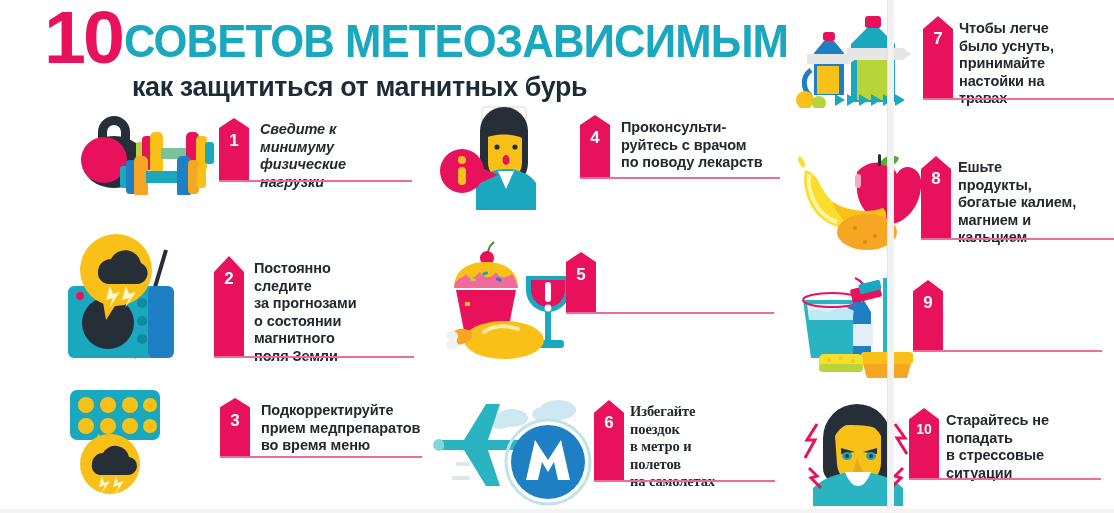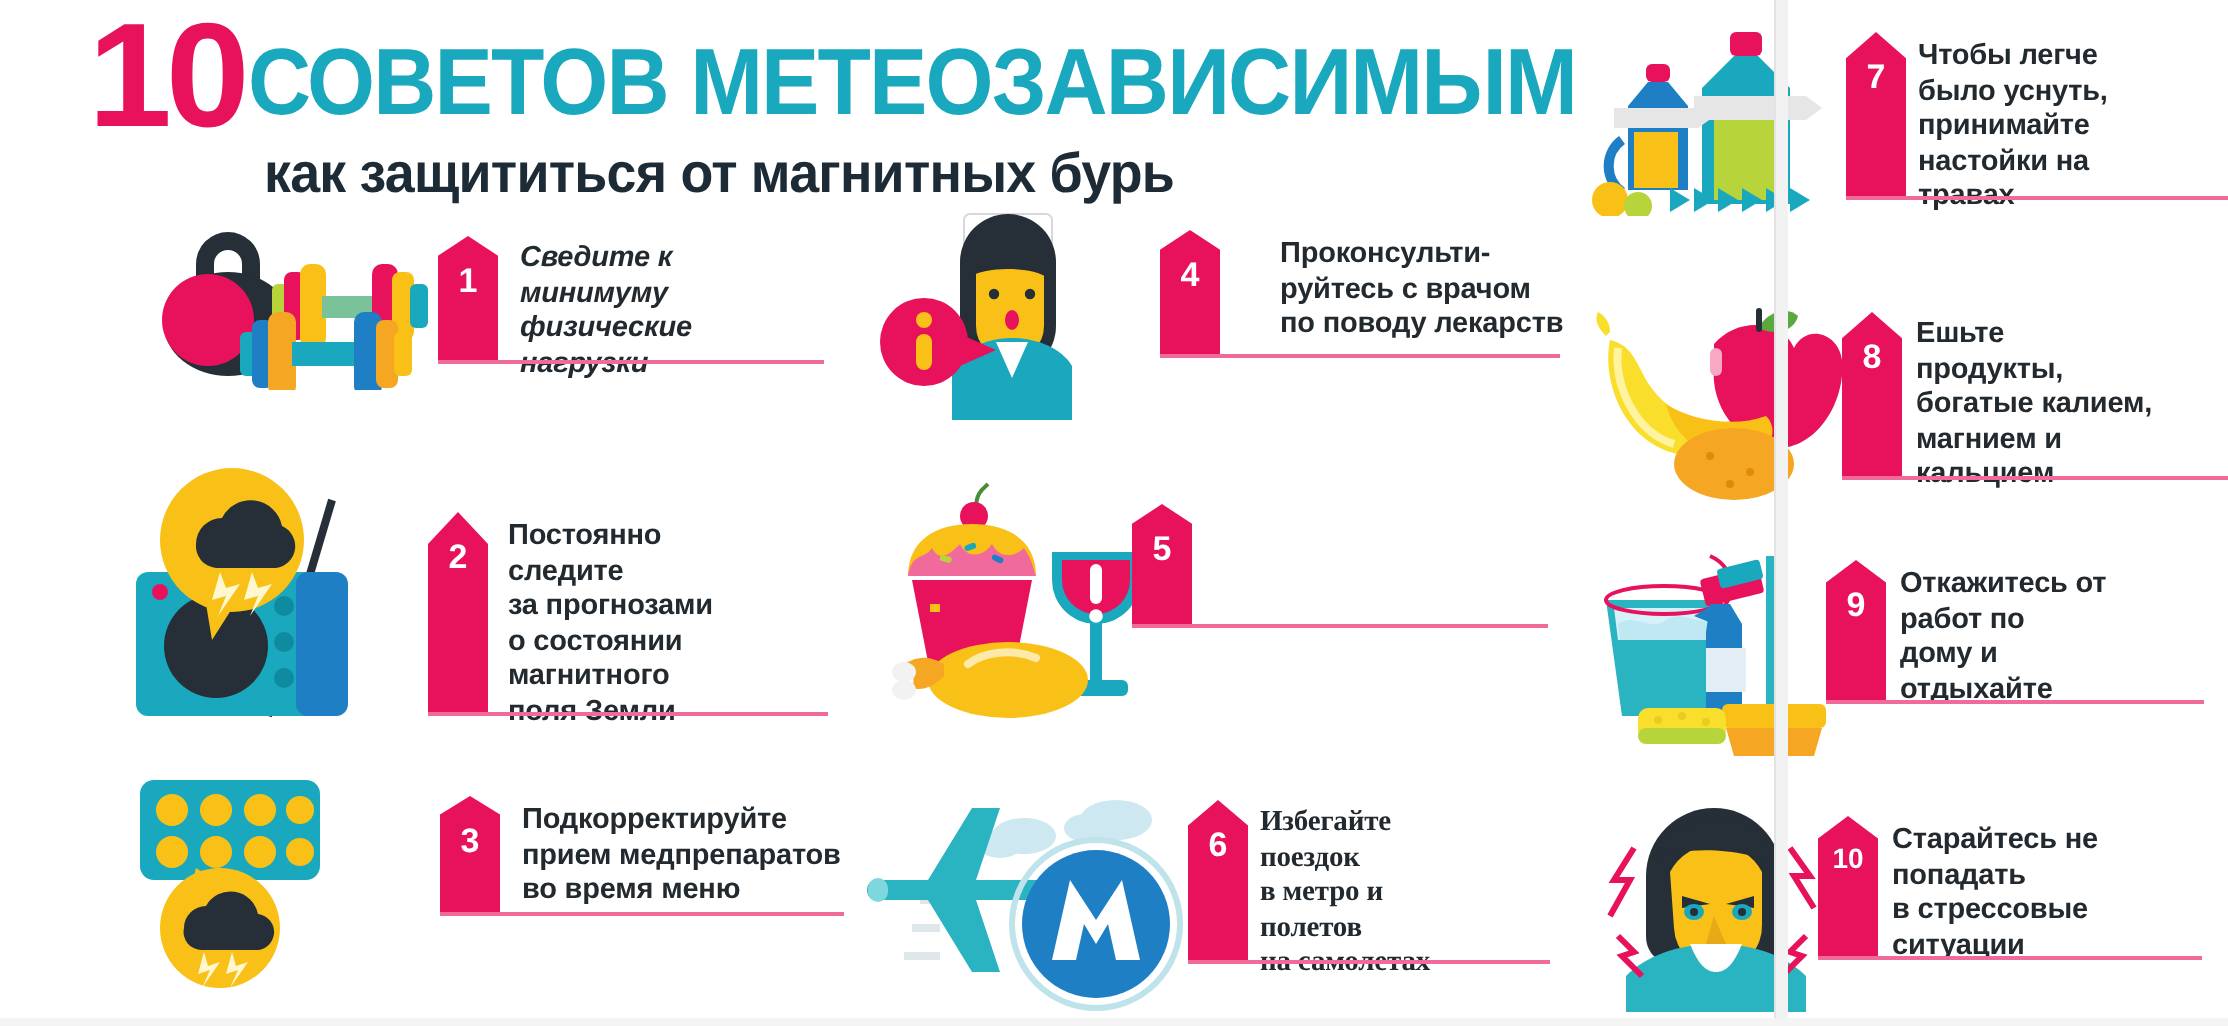--- a/index.html
+++ b/index.html
@@ -161,21 +161,21 @@
         <ellipse cx="66" cy="55" rx="3.5" ry="5" fill="#e8115b"></ellipse>
         <path d="M36 78c6-10 20-14 30-14s24 4 30 14v27H36z" fill="#19a8bd"></path>
         <path d="M58 66h16l-8 18z" fill="#ffffff"></path>
         <circle cx="22" cy="66" r="22" fill="#e8115b"></circle>
         <path d="M40 62 L58 70 L40 78z" fill="#e8115b"></path>
         <circle cx="22" cy="55" r="4" fill="#f9c117"></circle>
         <rect x="18" y="62" width="8" height="18" rx="4" fill="#f9c117"></rect>
       </svg>
     </div>
     <div class="marker" style="left:140px;top:10px;height:62px;">4</div>
-    <div class="txt" style="left:181px;top:14px;width:170px;margin-left:19px;">Проконсульти-
+    <div class="txt" style="left:181px;top:14px;width:170px;">Проконсульти-
 руйтесь с врачом
 по поводу лекарств</div>
     <div class="rule" style="left:140px;top:72px;width:200px;"></div>
   </div>
 
   <div class="tip" style="left:432px;top:240px;width:340px;height:120px;">
     <div class="art" style="width:160px;height:120px;">
       <svg width="160" height="120" viewBox="0 0 160 120">
         <path d="M56 14 C56 6 60 4 62 2" stroke="#4a8c3a" stroke-width="2" fill="none"></path>
         <circle cx="55" cy="18" r="7" fill="#e8115b"></circle>
@@ -308,24 +308,20 @@
         <rect x="66" y="80" width="52" height="12" rx="3" fill="#f9c117"></rect>
         <path d="M68 92h48l-4 14H72z" fill="#f5a623"></path>
         <rect x="24" y="82" width="44" height="16" rx="5" fill="#f9de2b"></rect>
         <rect x="24" y="92" width="44" height="8" rx="4" fill="#b7d43b"></rect>
         <circle cx="34" cy="88" r="2" fill="#e8cb23"></circle>
         <circle cx="46" cy="86" r="2" fill="#e8cb23"></circle>
         <circle cx="58" cy="89" r="2" fill="#e8cb23"></circle>
       </svg>
     </div>
     <div class="marker" style="left:118px;top:8px;height:70px;">9</div>
-    <div class="txt" style="left:155px;top:12px;width:160px;">Откажитесь от
-работ по
-дому и
-отдыхайте</div>
     <div class="rule" style="left:118px;top:78px;width:189px;"></div>
   </div>
 
   <div class="tip" style="left:795px;top:396px;width:320px;height:110px;">
     <div class="art" style="width:130px;height:110px;">
       <svg width="130" height="110" viewBox="0 0 130 110">
         <path d="M28 42a34 34 0 0 1 68 0v30c0 10-8 14-14 14H42c-6 0-14-4-14-14z" fill="#262f38"></path>
         <path d="M40 40a26 26 0 0 1 46 0v26a22 22 0 0 1-44 2z" fill="#f9c117"></path>
         <path d="M32 34c6-18 28-24 44-18 10 4 16 12 18 22-12-10-48-12-62-4z" fill="#262f38"></path>
         <path d="M46 52 L60 56 L46 58z" fill="#262f38"></path>

